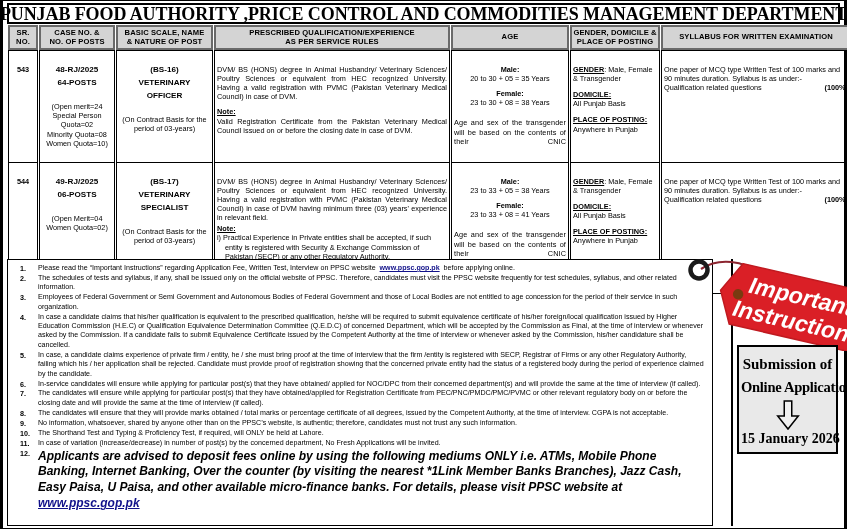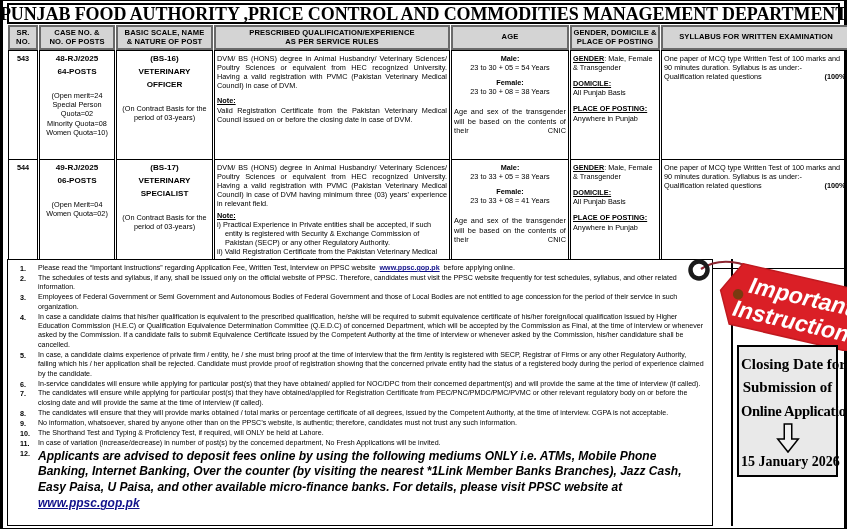--- a/index.html
+++ b/index.html
@@ -64,21 +64,21 @@
     vertical-align: middle;
     letter-spacing: 0.1px;
   }
   table.jobs td {
     border-left: 1px solid #000;
     border-right: 1px solid #000;
     border-bottom: 1px solid #000;
     vertical-align: top;
     font-size: 7.3px;
     line-height: 1.25;
-    padding: 3px 2px;
+    padding: 14px 2px;
   }
   table.jobs tr.row-top td { border-top: 1px solid #000; }
 
   
   .c-sr     { width: 30px; }
   .c-case   { width: 76px; }
   .c-scale  { width: 97px; }
   .c-qual   { width: 236px; }
   .c-age    { width: 118px; }
   .c-gender { width: 90px; }
@@ -281,21 +281,21 @@
           <div>period of 03-years)</div>
         </td>
         <td class="c-qual">
           <p class="qual-p">DVM/ BS (HONS) degree in Animal Husbandry/ Veterinary Sciences/ Poultry Sciences or equivalent from HEC recognized University. Having a valid registration with PVMC (Pakistan Veterinary Medical Council) in case of DVM.</p>
           <span class="note-label">Note:</span>
           <div class="just">Valid Registration Certificate from the Pakistan Veterinary Medical Council issued on or before the closing date in case of DVM.</div>
         </td>
         <td class="c-age">
           <div class="age-block">
             <span class="lbl">Male:</span>
-            <span>23 to 30 + 05 = 54 Years</span>
+            <span>20 to 30 + 05 = 35 Years</span>
           </div>
           <div class="gap-6"></div>
           <div class="age-block">
             <span class="lbl">Female:</span>
             <span>23 to 30 + 08 = 38 Years</span>
           </div>
           <div class="age-spread">Age and sex of the transgender will be based on the contents of their CNIC</div>
         </td>
         <td class="c-gender">
           <div class="gd-blk">
@@ -413,21 +413,20 @@
           <g transform="rotate(13 110 50)">
             <path d="M56 20 L186 20 Q196 20 196 30 L196 72 Q196 82 186 82 L56 82 L40 51 Z" fill="#da1f26" stroke="#c01a20" stroke-width="1.5"></path>
             <circle cx="58" cy="51" r="5.2" fill="#7a3a10"></circle>
             <text x="120" y="47" font-family="Liberation Sans, sans-serif" font-size="23" font-weight="bold" font-style="italic" fill="#ffffff" text-anchor="middle">Important</text>
             <text x="122" y="73" font-family="Liberation Sans, sans-serif" font-size="23" font-weight="bold" font-style="italic" fill="#ffffff" text-anchor="middle">Instructions</text>
           </g>
         </svg>
       </div>
 
       <div class="closing-box">
-        <span class="cl-line">Closing Date for</span>
         <span class="cl-line">Submission of</span>
         <span class="cl-line wide">Online  Applications</span>
         <svg class="arrow-down" viewBox="0 0 26 32">
           <path d="M9 1 L17 1 L17 17 L24 17 L13 31 L2 17 L9 17 Z" fill="#f0f0f0" stroke="#000" stroke-width="1.6" stroke-linejoin="miter"></path>
         </svg>
         <span class="cl-date">15 January 2026</span>
       </div>
 
     </div>
   </div>

